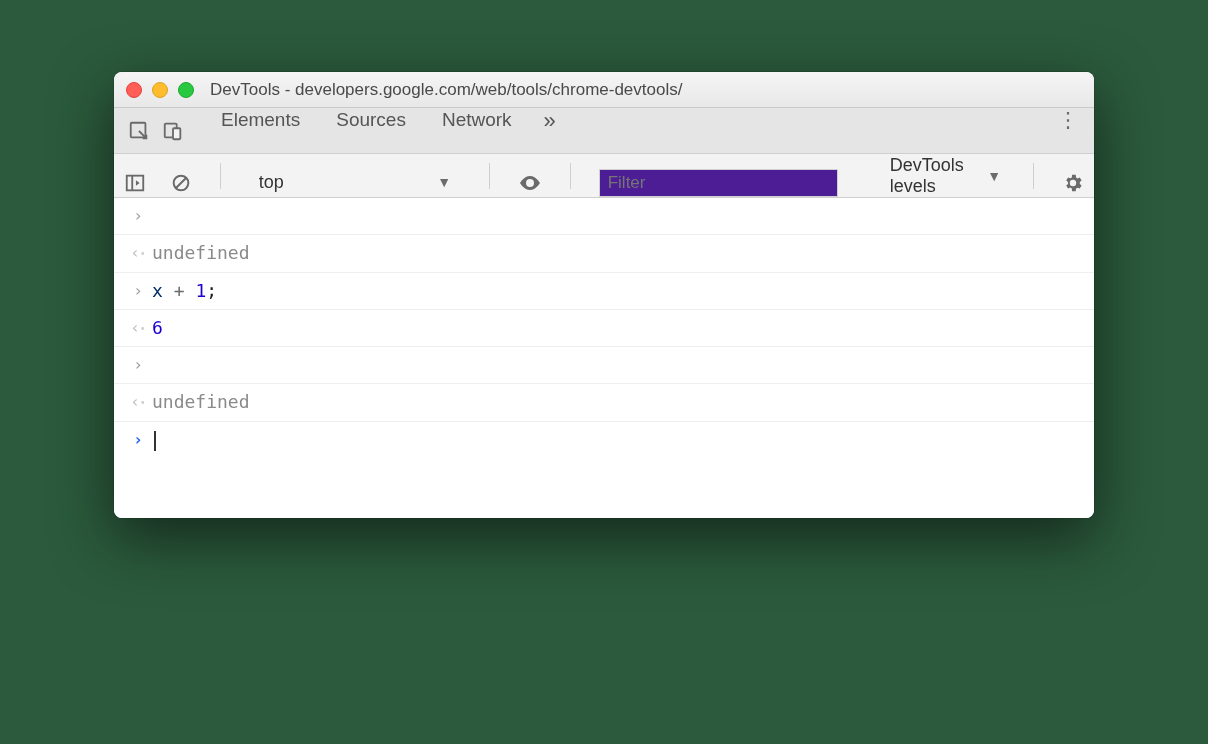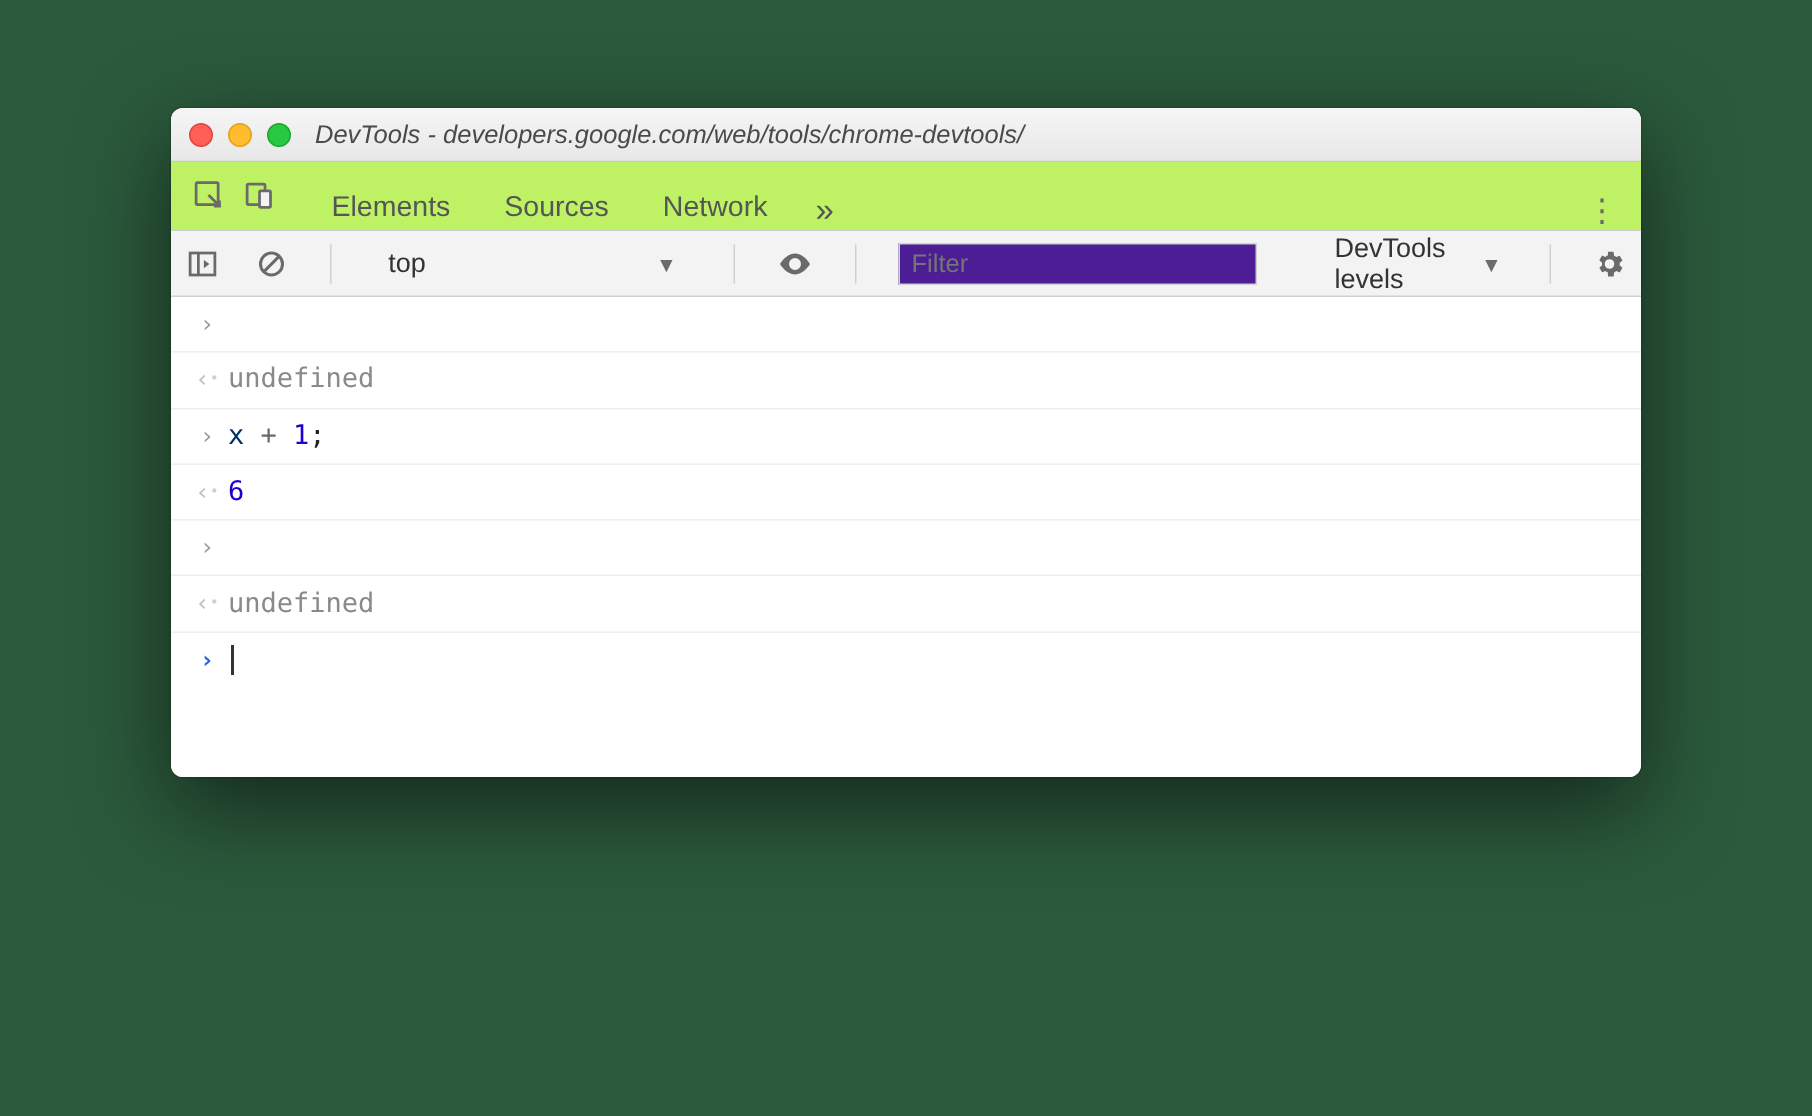--- a/index.html
+++ b/index.html
@@ -28,49 +28,49 @@
     display: flex;
     align-items: center;
     padding: 0 12px;
     gap: 10px;
   }
   .traffic { display: flex; gap: 10px; }
   .dot { width: 16px; height: 16px; border-radius: 50%; }
   .dot.red { background:#ff5f57; border:1px solid #e24440;}
   .dot.yellow { background:#febc2e; border:1px solid #e1a318;}
   .dot.green { background:#28c840; border:1px solid #1ba92f;}
-  .window-title { color:#4a4a4a; font-size:17px; margin-left:6px; white-space:nowrap;font-style:italic;}
+  .window-title { color:#4a4a4a; font-size:17px; margin-left:6px; white-space:nowrap;}
   
   .tabbar {
     height: 46px;
-    background:#bef264;
+    background:#e5e5e5;
     border-bottom:1px solid #cfcfcf;
     display:flex;
-    align-items:flex-end;
+    align-items:flex-start;
     padding: 0 8px;
   }
   .tabbar .iconbtn {
     display:flex; align-items:center; justify-content:center;
     width:34px; height:46px; color:#6a6a6a;
   }
   .vsep { width:1px; background:#cfcfcf; margin:10px 6px; }
   .tabs { display:flex; align-items:stretch; }
   .tab {
     display:flex; align-items:center; padding:0 18px;
     font-size:19px; color:#555;
     border-bottom:3px solid transparent;
   }
   .tab.active { color:#222; border-bottom-color:#1a73e8; }
   .tab-more { display:flex; align-items:center; padding:0 14px; color:#555; font-size:22px;}
   .spacer { flex:1; }
   .kebab { display:flex; align-items:center; justify-content:center; width:36px; color:#6a6a6a; font-size:21px;}
   
   .filterbar {
     height:44px; background:#f3f3f3; border-bottom:1px solid #cfcfcf;
-    display:flex; align-items:center; padding:0 10px; gap:24px;
+    display:flex; align-items:flex-end; padding:0 10px; gap:24px;
   }
   .fb-icon { width:28px; height:28px; display:flex; align-items:center; justify-content:center; color:#6a6a6a;}
   .ctx-select {
     display:flex; align-items:center; justify-content:space-between;
     width:270px; height:30px; padding:0 10px;
     font-size:18px; color:#333;
   }
   .ctx-select .caret { color:#6b6b6b; font-size:14px;}
   .eye { color:#6a6a6a; }
   .filter-input {

